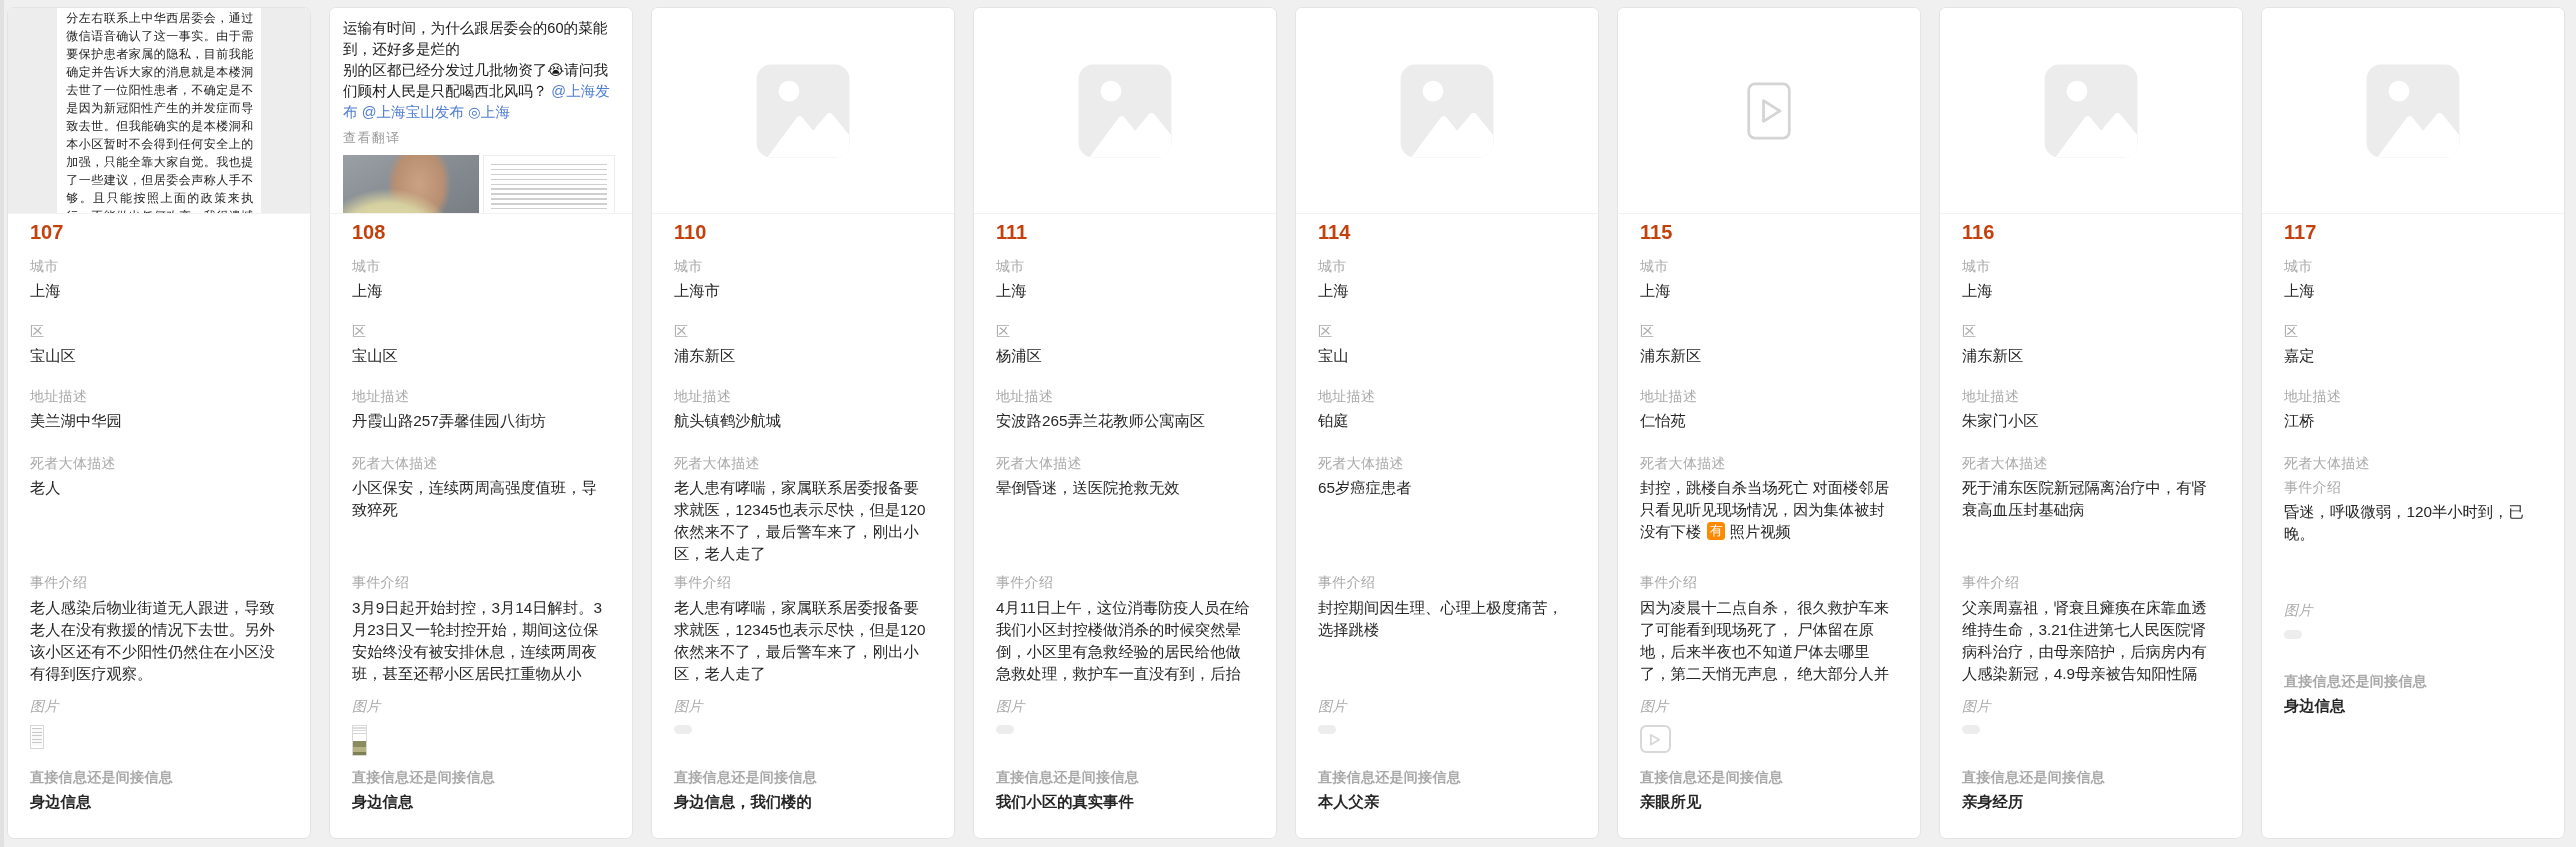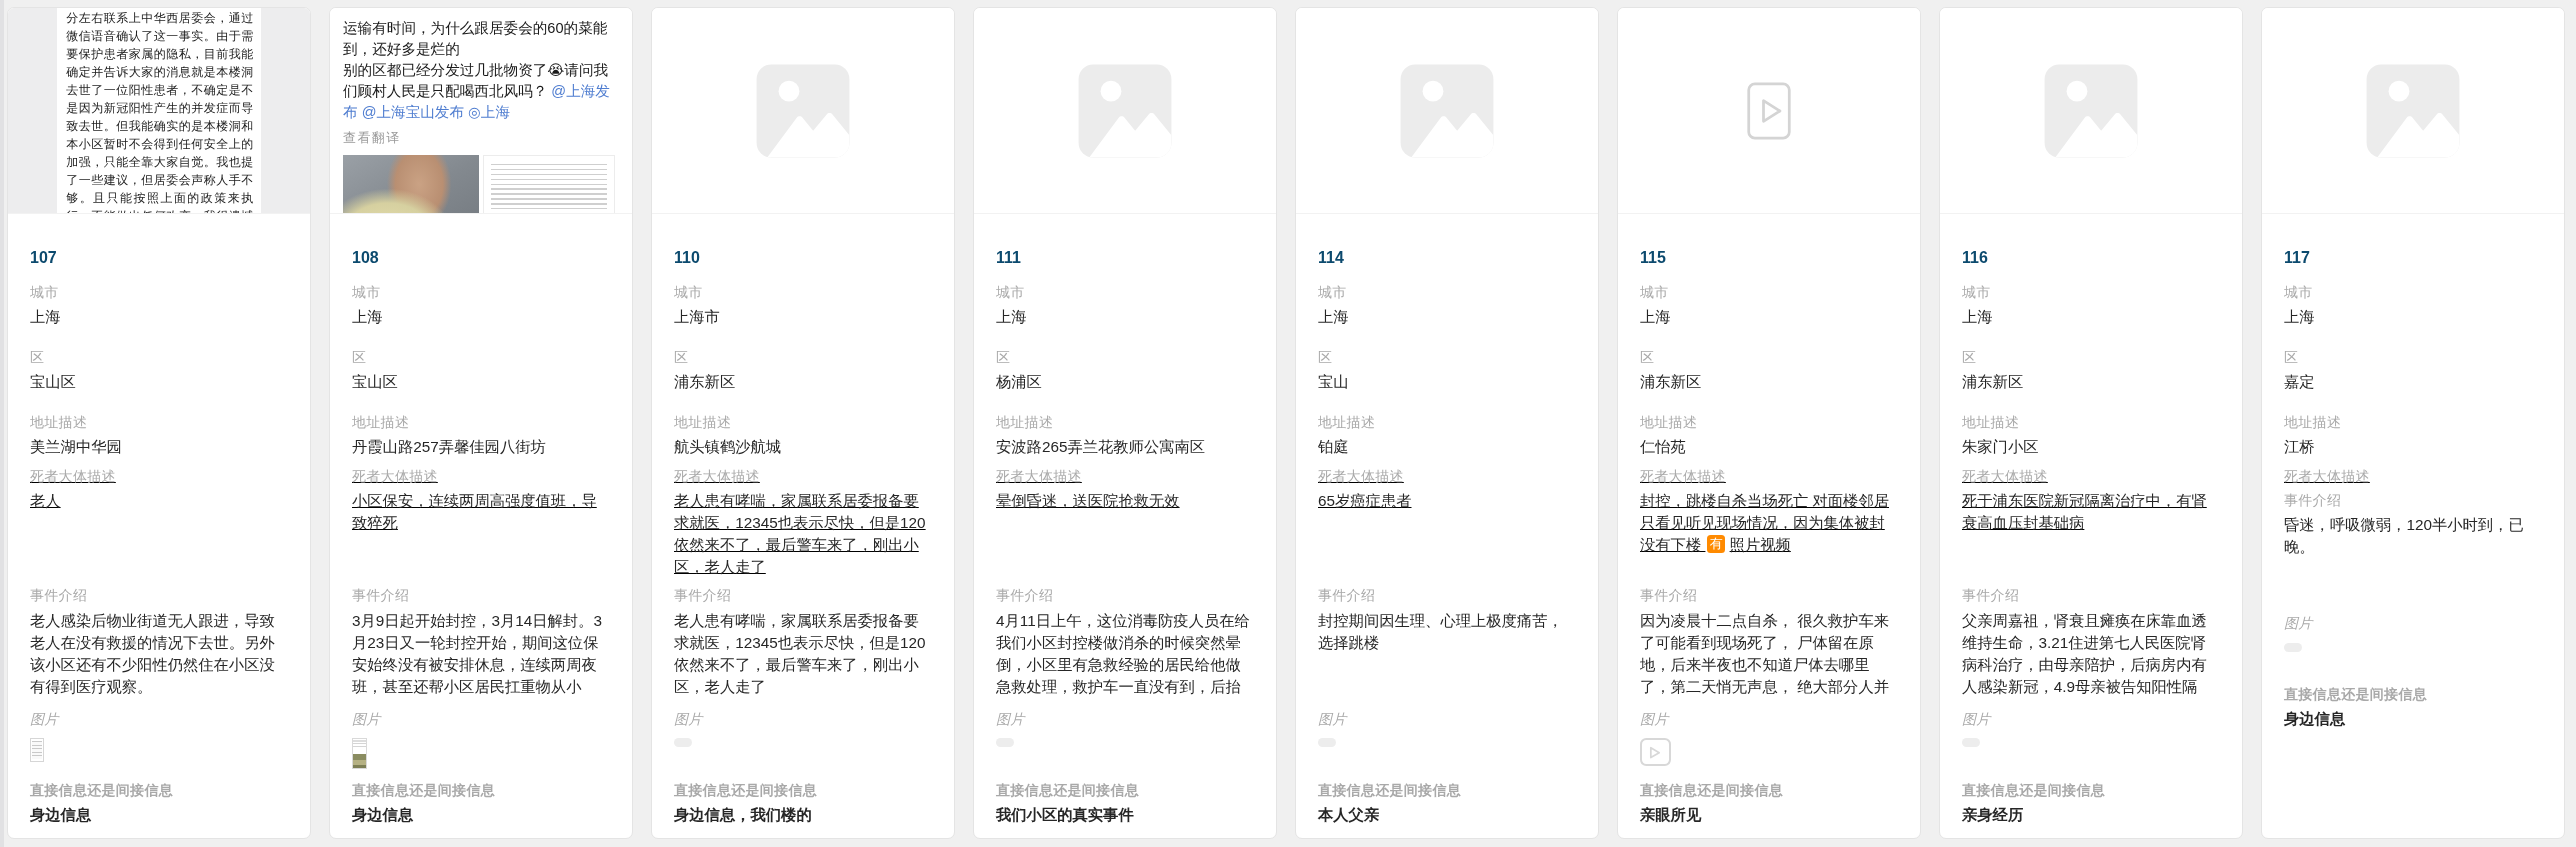--- a/index.html
+++ b/index.html
@@ -50,24 +50,24 @@
     width:132px;height:100px;background:#fff;border:0.7px solid #ececec;box-sizing:border-box;
     background-image:repeating-linear-gradient(#ffffff 0 3.5px,#cfcfcf 3.5px 4.9px);
     background-clip:content-box;padding:5.5px 7px;
   }
   
   .ph-icon{display:block;}
   
   .play-icon{display:block;}
   
   .content{padding:0 22px;}
-  .rec-id{margin-top:31px;font-size:16px;line-height:26px;font-weight:600;color:#0c4a6e;}
+  .rec-id{margin-top:5px;font-size:20px;line-height:26px;font-weight:600;color:#c2410c;}
   .fg{margin-top:21px;}
   .fg-city{margin-top:12.5px;}
-  .fg-deceased{margin-top:10px;text-decoration:underline;}
+  .fg-deceased{margin-top:23px;}
   .fg-event{margin-top:7.6px;}
   .fg-image{margin-top:11px;font-style:italic;}
   .fg-direct{margin-top:13px;font-weight:bold;}
   .flabel{font-size:14px;line-height:16.6px;color:#a9a9a9;letter-spacing:0.3px;}
   .fvalue{margin-top:5.5px;font-size:15.3px;line-height:22px;color:#262626;}
   .fvalue.clamp{height:90px;overflow:hidden;}
   .badge{
     display:inline-block;background:#ff8a00;color:#fff;border-radius:3.5px;
     font-size:13px;line-height:18px;padding:0 2.8px;margin:0 4.2px 0 1.4px;vertical-align:1.4px;
   }

